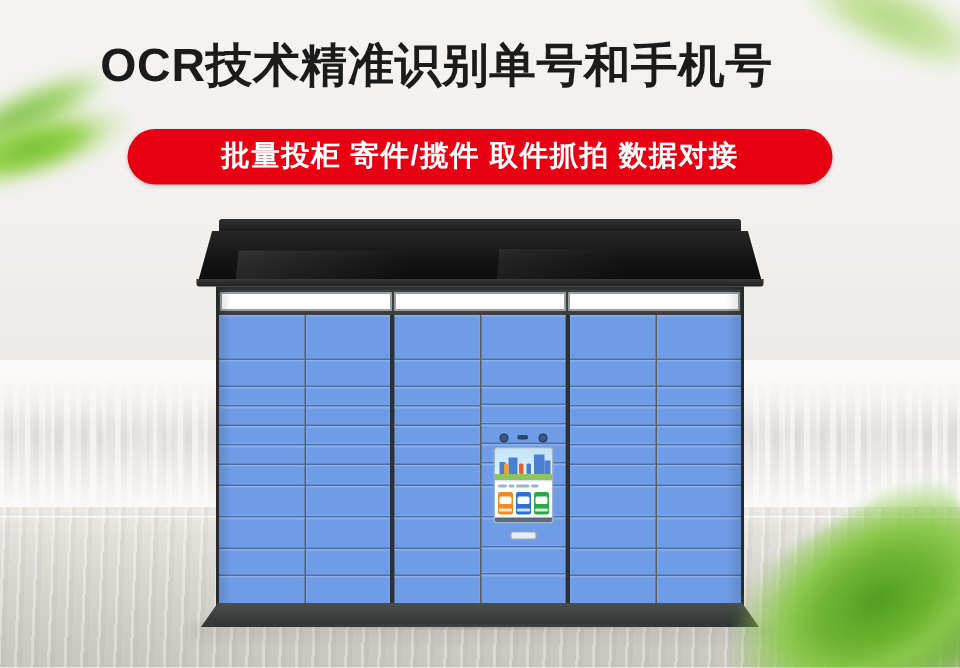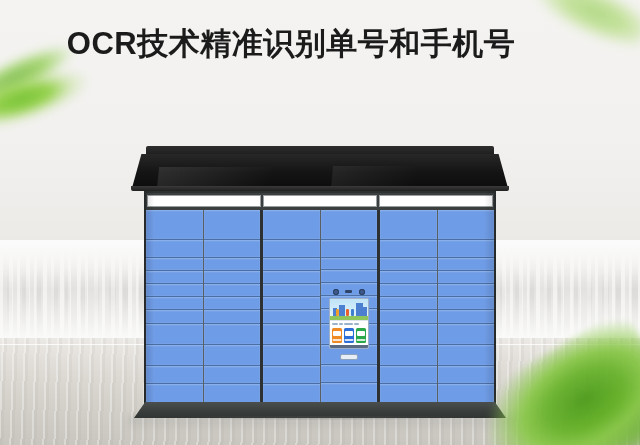--- a/index.html
+++ b/index.html
@@ -266,20 +266,23 @@
   <div class="bg-ground"></div>
   <div class="bg-ground-tex"></div>
   <div class="bg-ground-line"></div>
 
   <div class="leaf leaf-left2"></div>
   <div class="leaf leaf-left"></div>
   <div class="leaf leaf-topright"></div>
 
   <div class="title">OCR技术精准识别单号和手机号</div>
 
+  <div class="pill">
+    <span class="pill-text">批量投柜 寄件/揽件 取件抓拍 数据对接</span>
+  </div>
 
   <div class="cab-reflect"></div>
 
   <div id="cabinet">
 
     <div class="canopy-top"></div>
     <div class="canopy-face">
       <div class="canopy-sheen"></div>
       <div class="canopy-sheen2"></div>
     </div>

